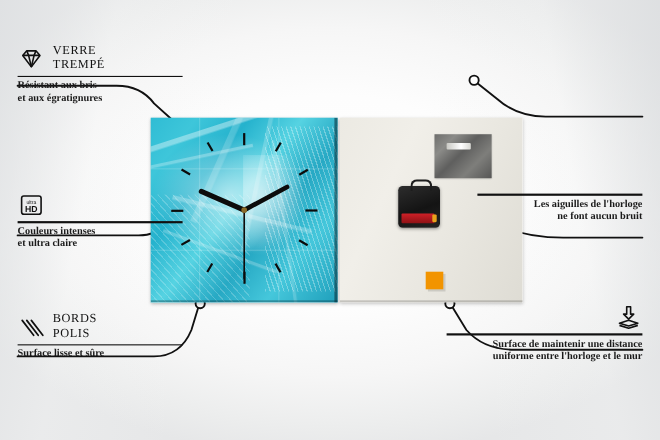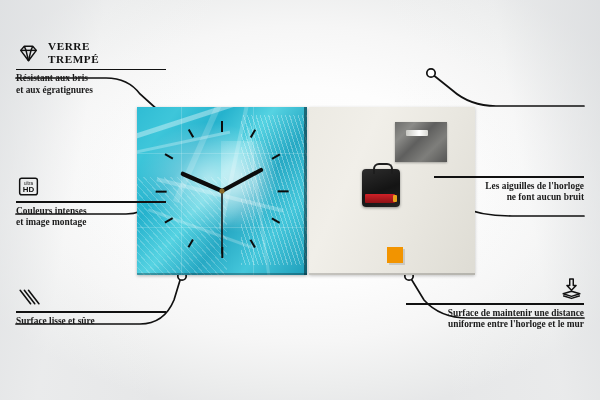--- a/index.html
+++ b/index.html
@@ -23,21 +23,21 @@
 
   
   #leaders{position:absolute;left:0;top:0;width:600px;height:400px;pointer-events:none;}
 
   
   .callout{position:absolute;}
   .co-head{display:flex;align-items:center;gap:7px;}
   .co-left .co-head{justify-content:flex-start;}
   .co-right .co-head{justify-content:flex-end;}
   .co-title{
-    font-size:11.2px;font-weight:bold;letter-spacing:.55px;color:#111;
+    font-size:11.2px;font-weight:normal;letter-spacing:.55px;color:#111;
     line-height:13.4px;text-transform:uppercase;white-space:pre-line;
   }
   .co-left .co-title{text-align:left;}
   .co-right .co-title{text-align:right;}
   .co-rule{height:1.6px;background:#111;margin-top:2px;}
   .co-desc{
     font-size:9.4px;color:#1a1a1a;line-height:11.4px;margin-top:3px;
     white-space:pre-line;
     font-weight:bold;
   }
@@ -196,32 +196,34 @@
   <div class="callout co-left" style="left:16px;top:174px;width:150px;">
     <div class="co-head">
       <svg class="ico" viewBox="0 0 24 24">
         <rect x="3.5" y="4" width="17" height="16" rx="2" fill="none" stroke="#111" stroke-width="1.4"></rect>
         <text x="12" y="11" font-family="Liberation Sans, sans-serif" font-size="4.4" text-anchor="middle" fill="#111">ultra</text>
         <text x="12" y="17.6" font-family="Liberation Sans, sans-serif" font-size="7.6" font-weight="bold" text-anchor="middle" fill="#111">HD</text>
       </svg>
     </div>
     <div class="co-rule" style="width:150px;"></div>
     <div class="co-desc">Couleurs intenses
-et image montage</div>
+et ultra claire</div>
   </div>
 
   <div class="callout co-left" style="left:16px;top:284px;width:150px;">
     <div class="co-head">
       <svg class="ico" viewBox="0 0 24 24">
         <g stroke="#111" stroke-width="1.5" stroke-linecap="round" fill="none">
           <path d="M4,6 L14,19"></path>
             <path d="M8,6 L18,19"></path>
             <path d="M12,6 L22,19"></path>
         </g>
       </svg>
+      <div class="co-title">BORDS
+POLIS</div>
     </div>
     <div class="co-rule" style="width:150px;"></div>
     <div class="co-desc">Surface lisse et sûre</div>
   </div>
 
 
   <div class="callout co-right" style="left:434px;top:174px;width:150px;">
     <div class="co-rule" style="width:150px;"></div>
     <div class="co-desc">Les aiguilles de l'horloge
 ne font aucun bruit</div>

